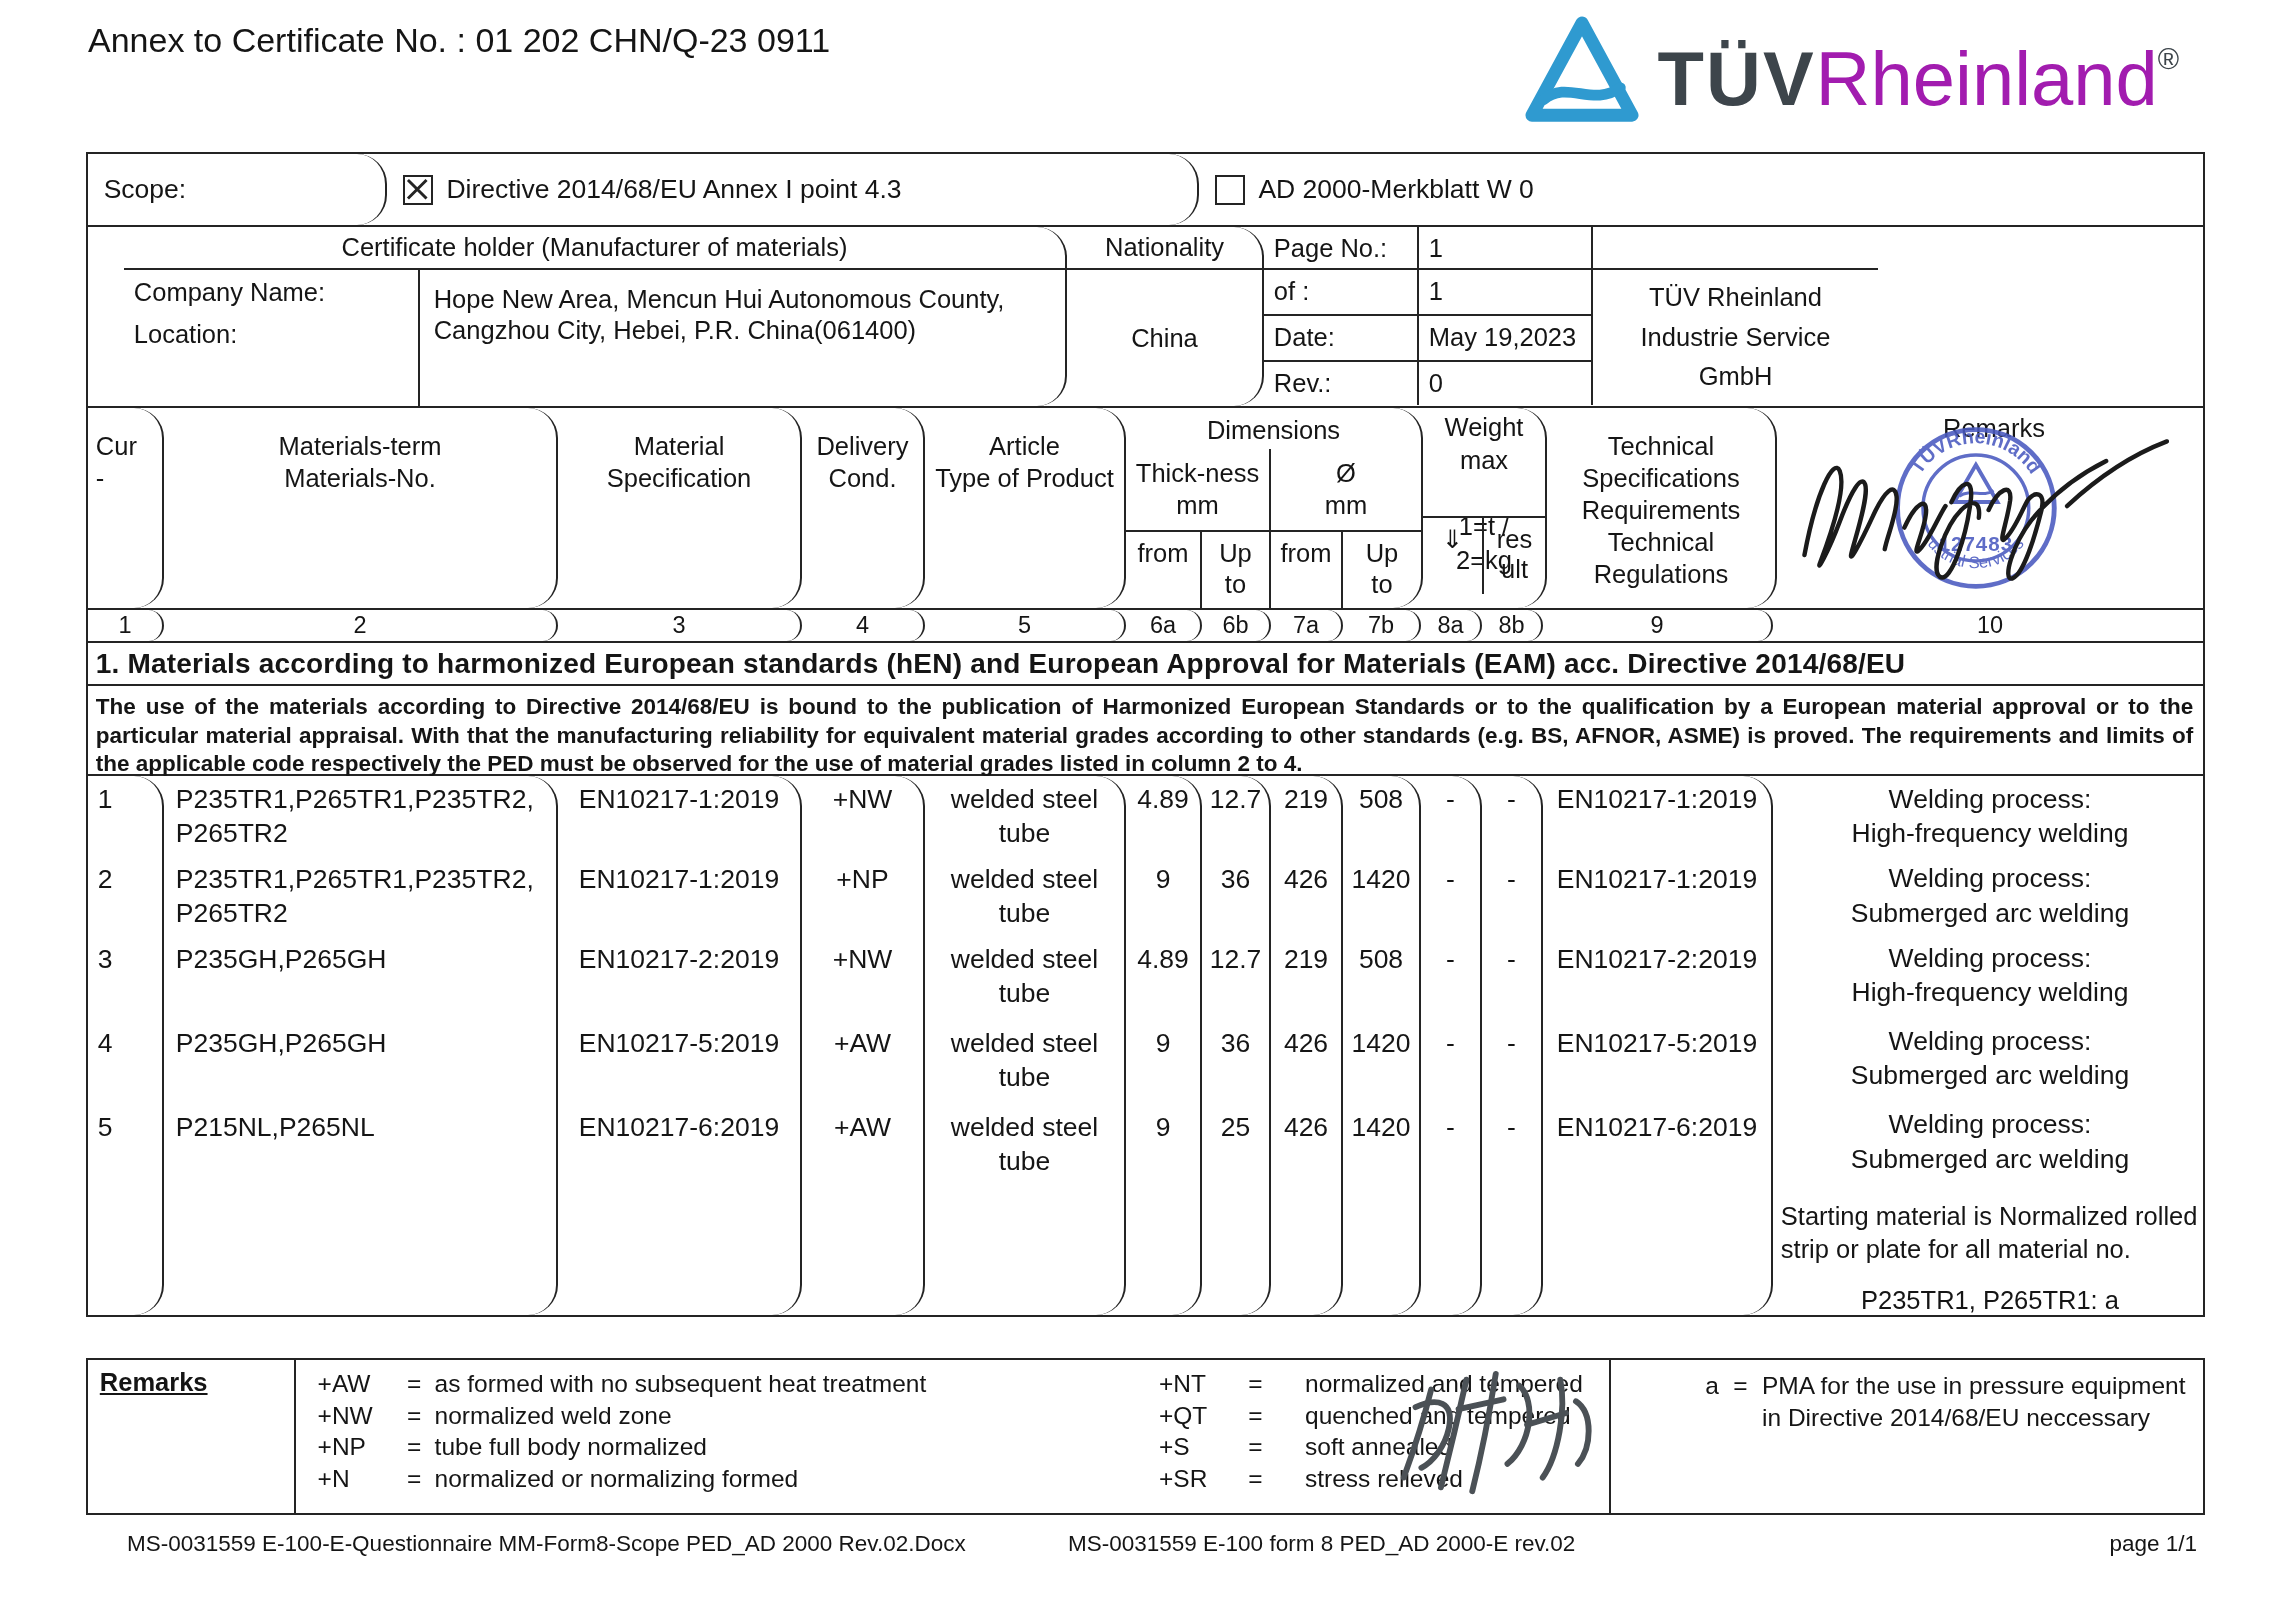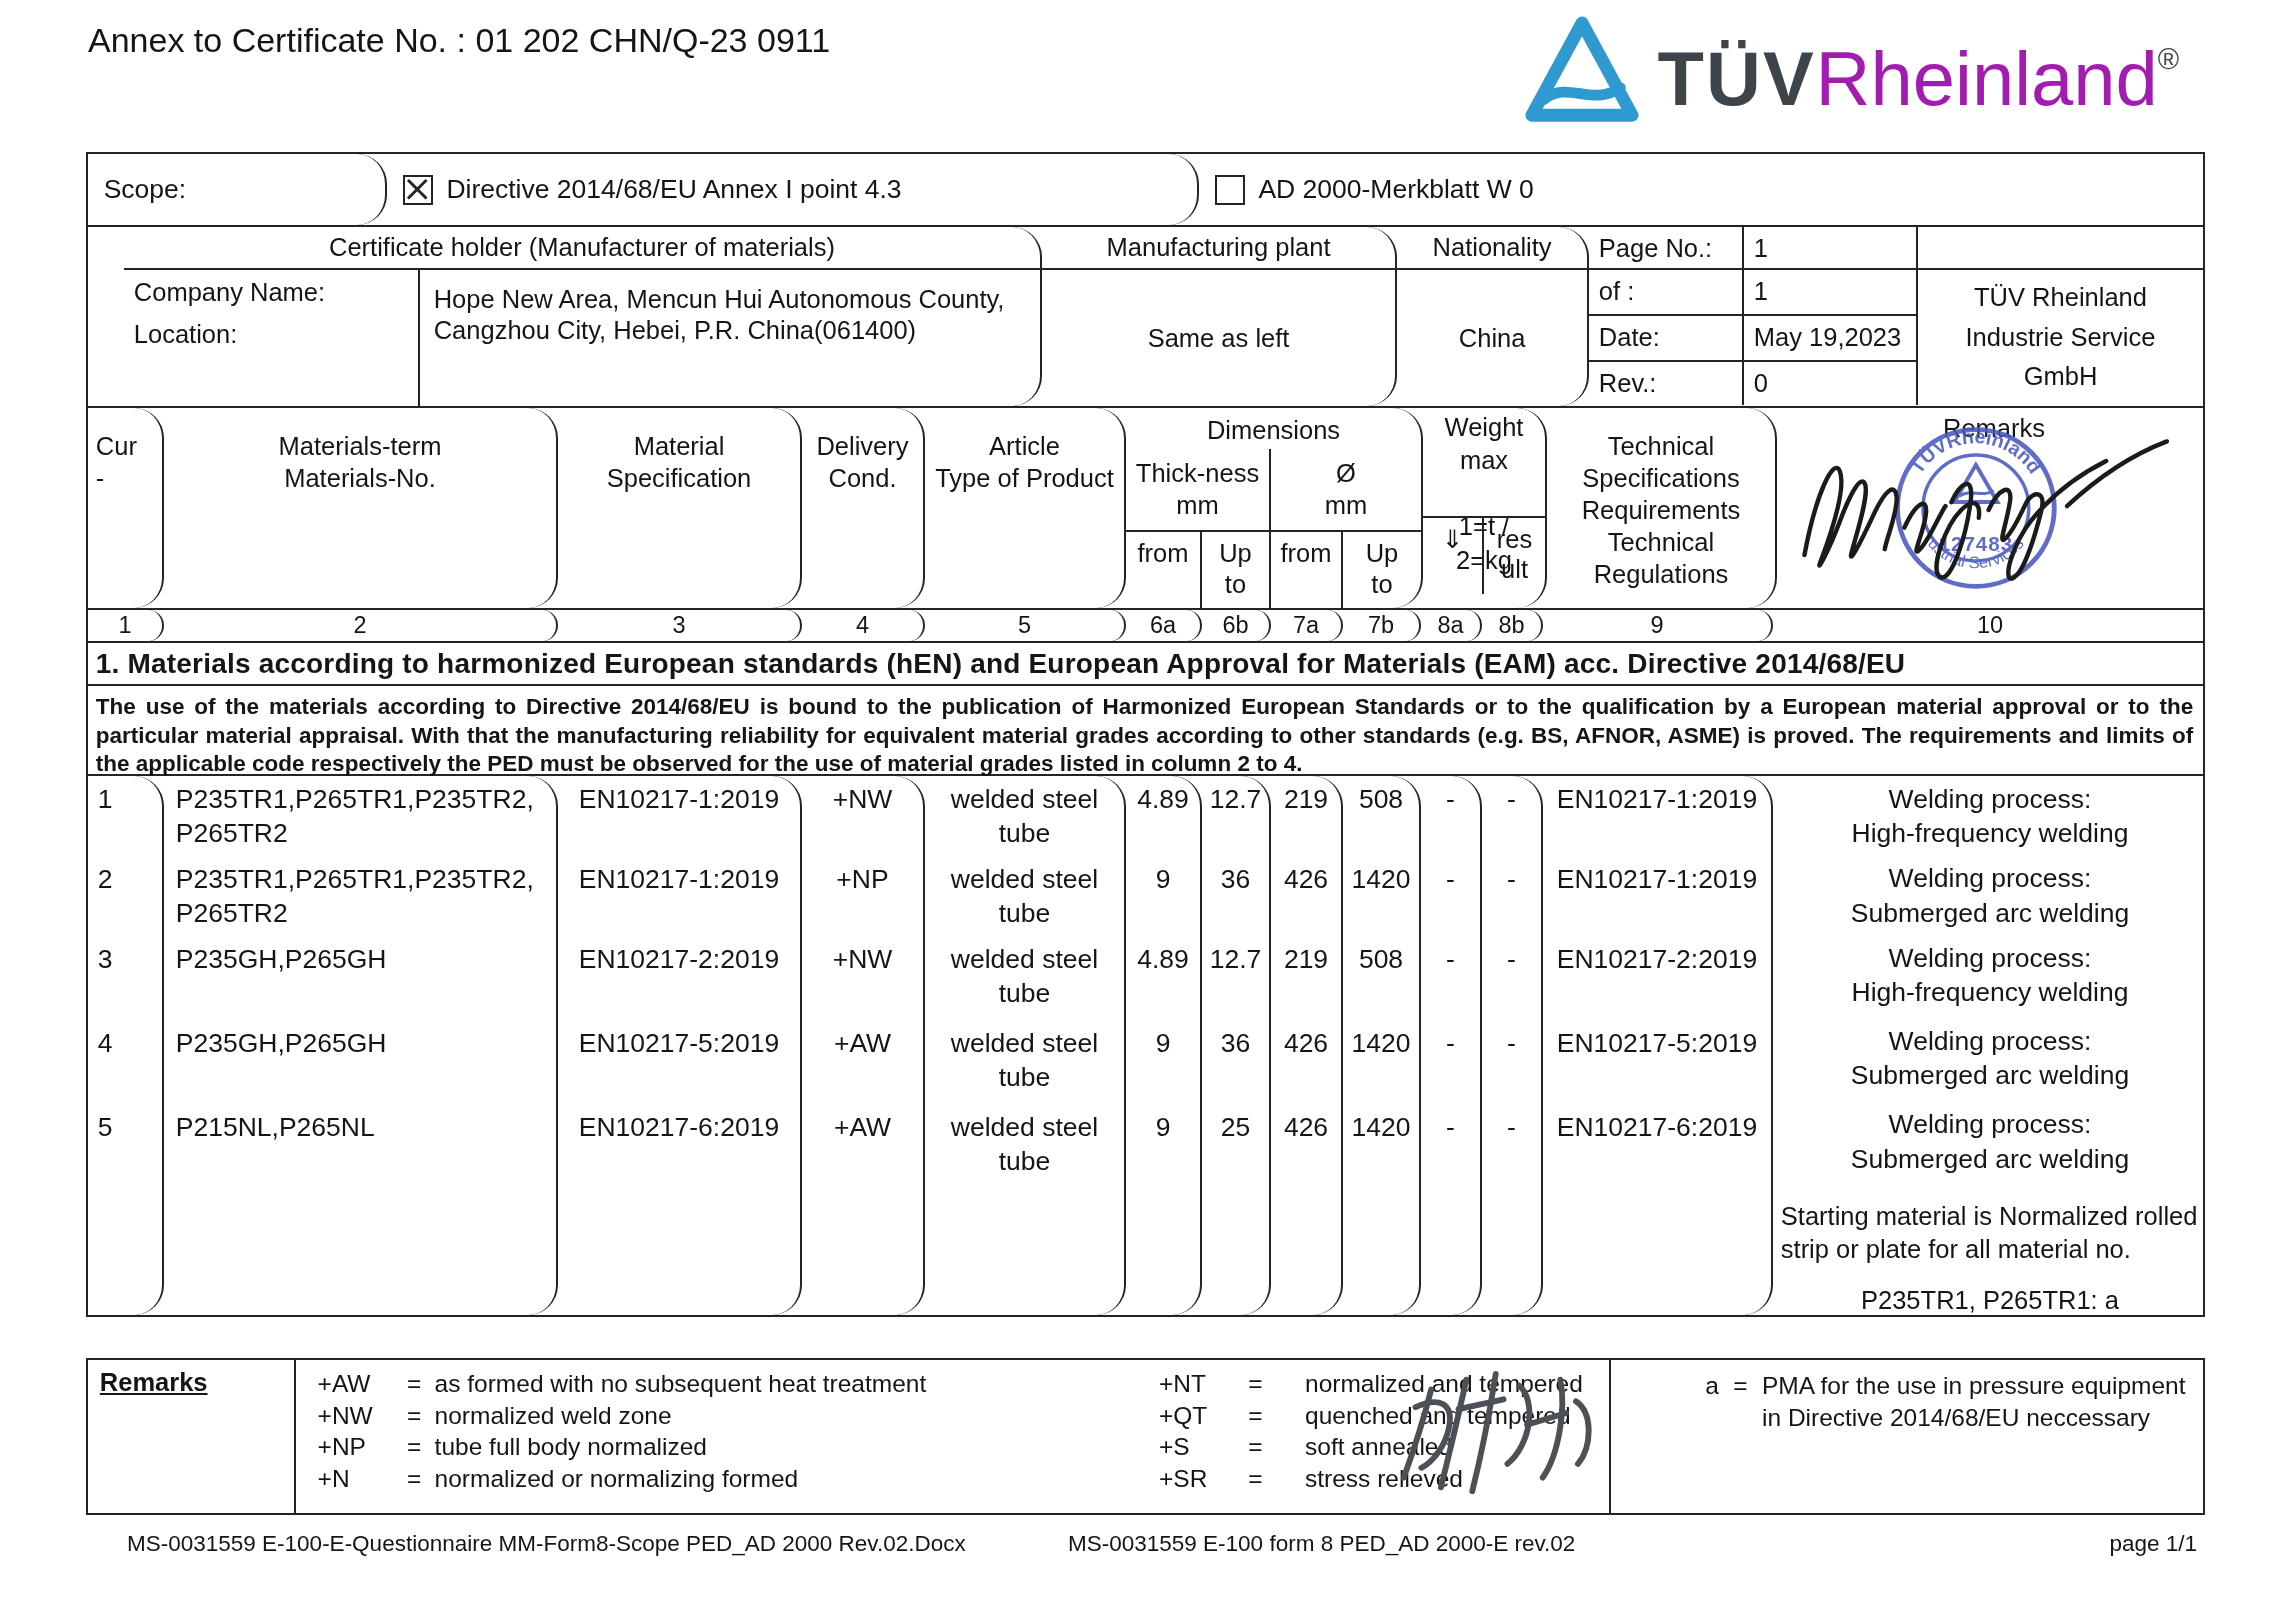--- a/index.html
+++ b/index.html
@@ -156,24 +156,20 @@
         <div class="sec-head">Certificate holder (Manufacturer of materials)</div>
         <div class="cert-body">
           <div class="cert-labels">
             <div>Company Name:</div>
             <div class="lbl2">Location:</div>
           </div>
           <div class="cert-values">
             <div class="val2">Hope New Area, Mencun Hui Autonomous County, Cangzhou City, Hebei, P.R. China(061400)</div>
           </div>
         </div>
-      </div>
-      <div class="plant-col vr">
-        <div class="sec-head">Manufacturing plant</div>
-        <div class="center-fill">Same as left</div>
       </div>
       <div class="nat-col vr">
         <div class="sec-head">Nationality</div>
         <div class="center-fill">China</div>
       </div>
       <div class="right-block">
         <div class="rb-cell rb-br rb-bb">Page No.:</div>
         <div class="rb-cell rb-br rb-bb">1</div>
         <div class="rb-cell rb-bb"></div>
         <div class="rb-cell rb-br rb-bb">of :</div>

